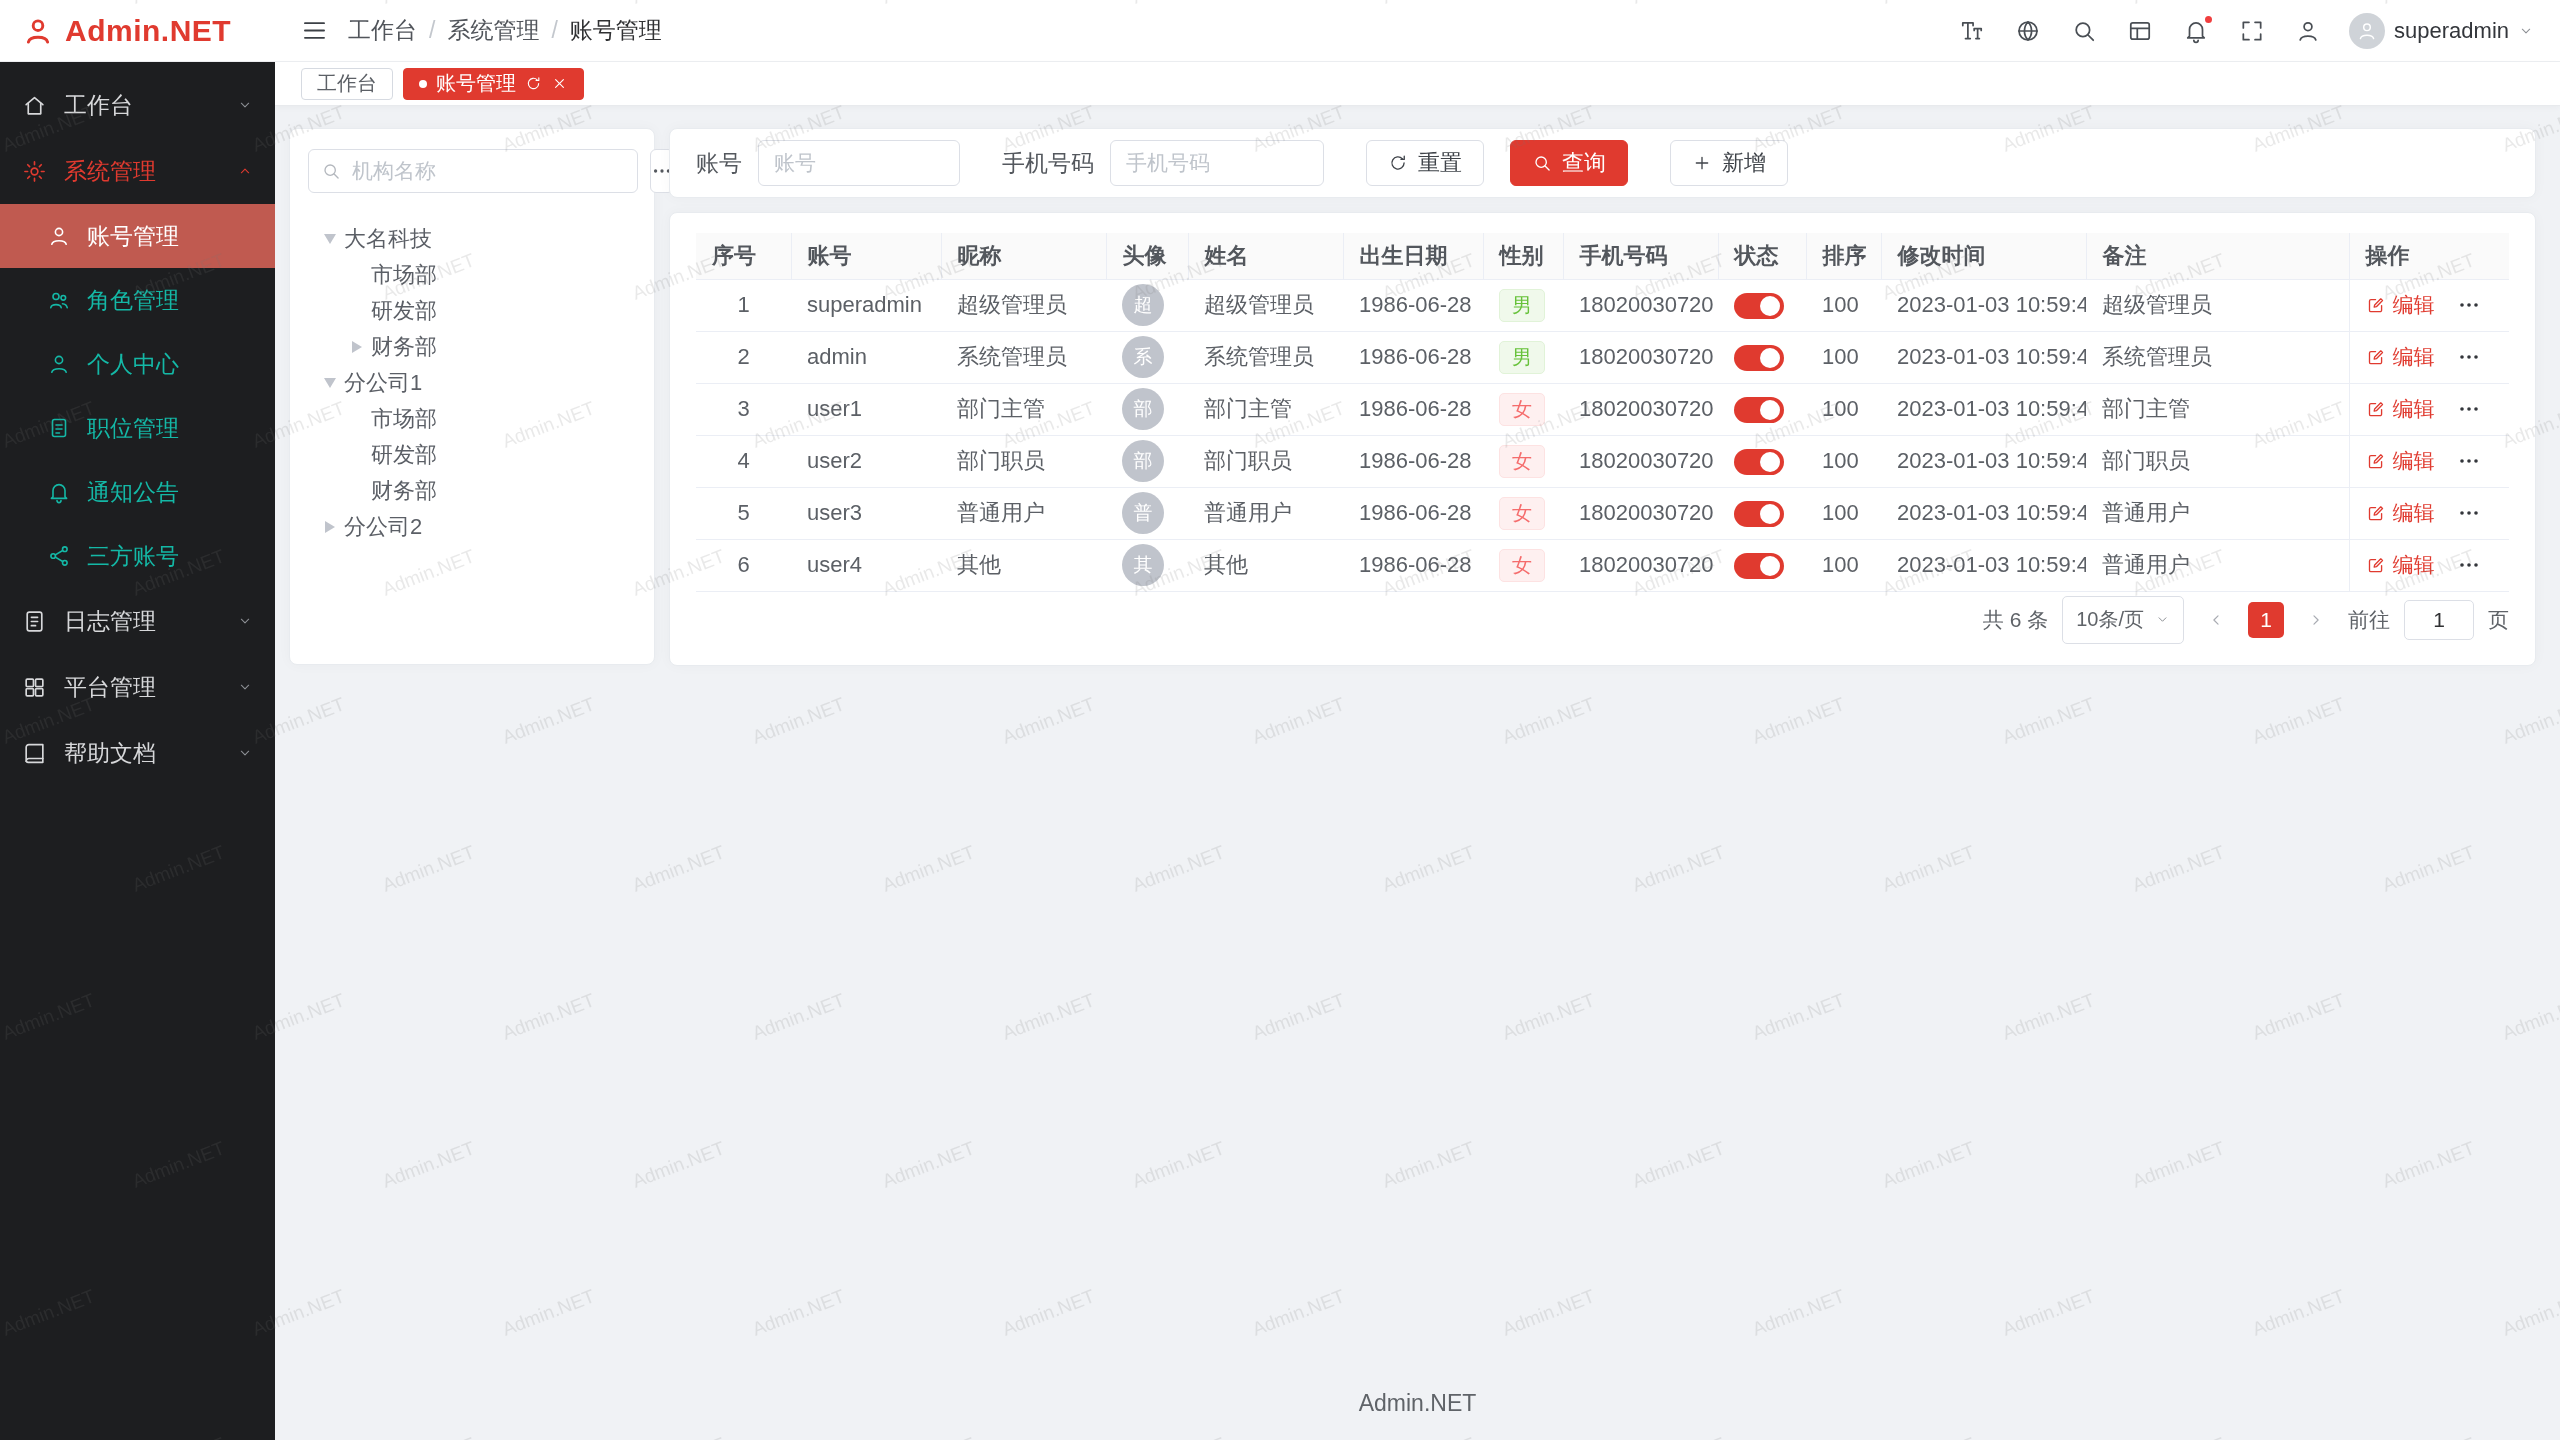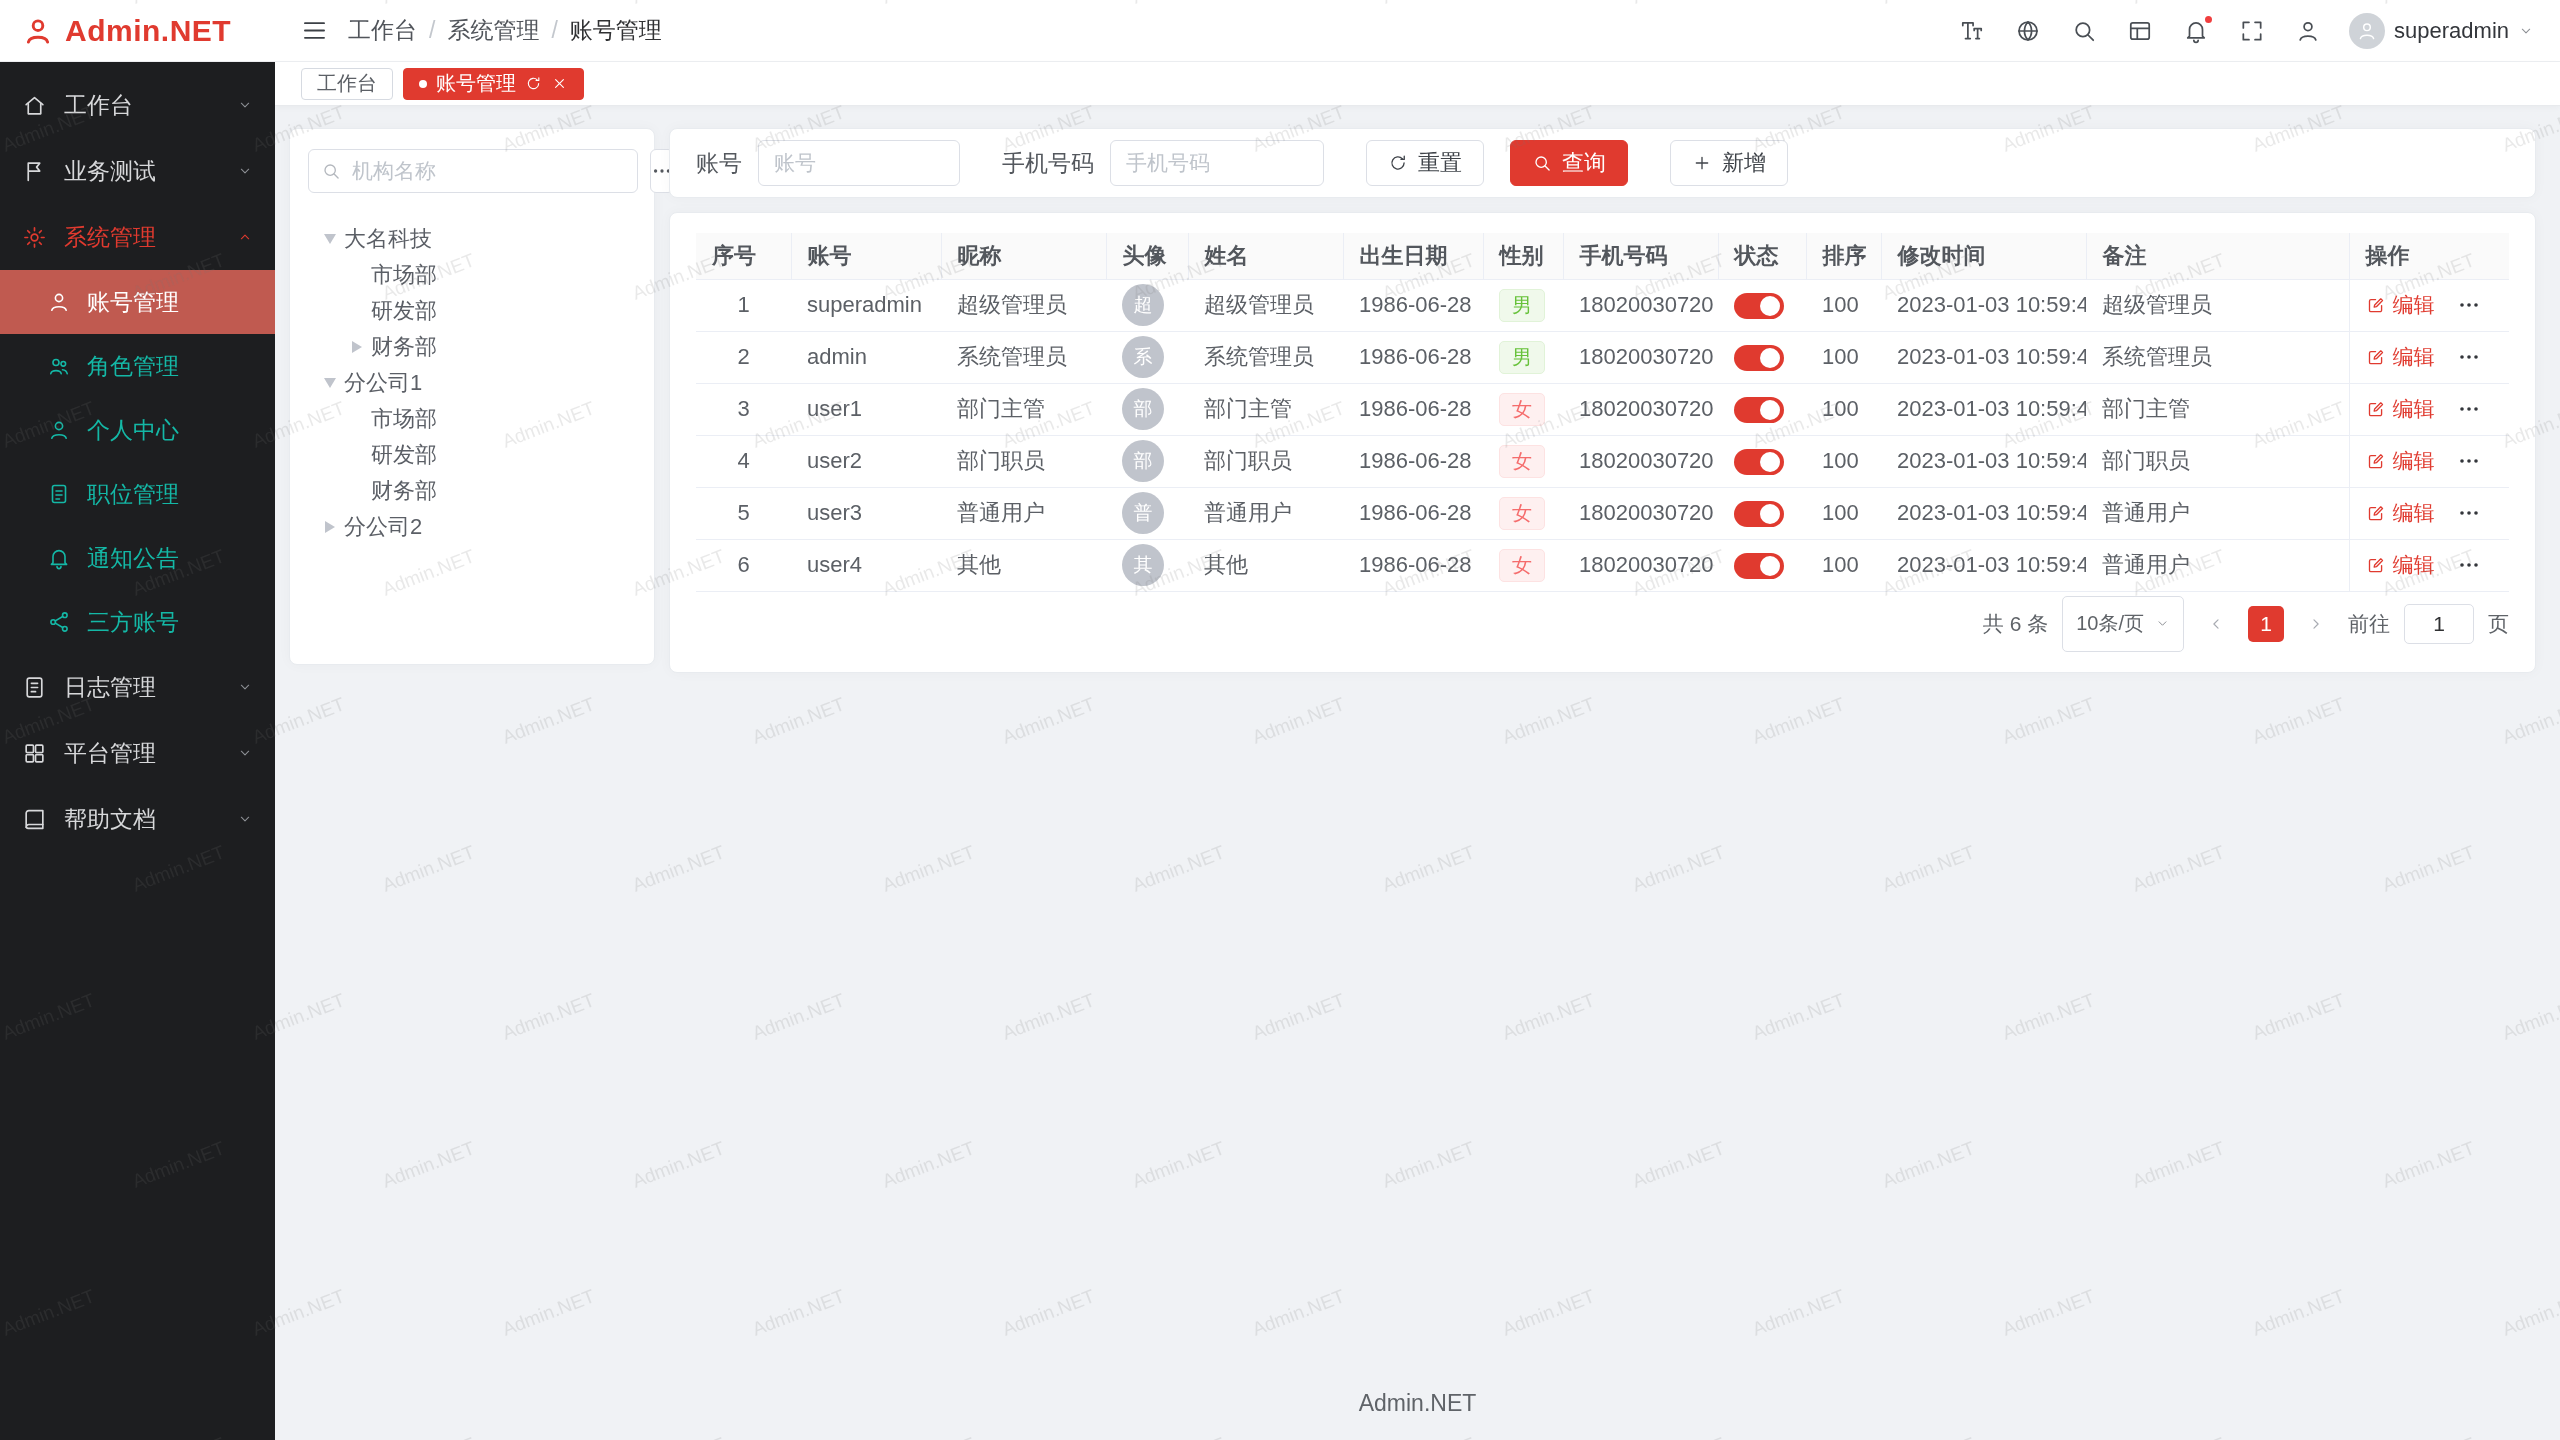--- a/index.html
+++ b/index.html
@@ -93,21 +93,21 @@
 .tag{display:inline-block;padding:4px 12px;border-radius:5px;font-size:20px;line-height:1.15}
 .tag-male{color:#67c23a;background:#f0f9eb;border:1px solid #e1f3d8}
 .tag-female{color:#f56c6c;background:#fef0f0;border:1px solid #fde2e2}
 .switch{display:inline-block;width:50px;height:26px;border-radius:13px;background:var(--accent);position:relative;vertical-align:middle;cursor:pointer}
 .switch .knob{position:absolute;top:3px;right:4px;width:20px;height:20px;border-radius:50%;background:#fff}
 .edit-link{display:inline-flex;align-items:center;gap:7px;color:var(--accent);font-size:21px;cursor:pointer;vertical-align:middle}
 .edit-link .icon{width:20px;height:20px}
 .more-btn{display:inline-flex;width:24px;height:24px;color:#33363b;margin-left:22px;vertical-align:middle;cursor:pointer}
 
 .pagination{display:flex;align-items:center;justify-content:flex-end;gap:14px;margin-top:4px;font-size:21px;color:#5f6368}
-.pg-size{height:56px;border:1px solid #dcdfe6;border-radius:5px;padding:0 13px;display:inline-flex;align-items:center;gap:11px;color:#5f6368;font-size:20px;cursor:pointer;background:#fff}
+.pg-size{height:48px;border:1px solid #dcdfe6;border-radius:5px;padding:0 13px;display:inline-flex;align-items:center;gap:11px;color:#5f6368;font-size:20px;cursor:pointer;background:#fff}
 .pg-size .icon{width:15px;height:15px;color:#8d9095}
 .pg-btn{width:36px;height:36px;display:grid;place-items:center;color:#a8abb2;cursor:pointer}
 .pg-btn .icon{width:18px;height:18px}
 .pg-num{width:36px;height:36px;display:grid;place-items:center;border-radius:5px;cursor:pointer}
 .pg-num.active{background:var(--accent);color:#fff}
 .pg-goto{width:70px;height:40px;border:1px solid #dcdfe6;border-radius:5px;text-align:center;font-size:21px;color:#303133;outline:0;font-family:inherit}
 
 .footer{position:absolute;left:275px;right:0;bottom:14px;text-align:center}
 .f-title{font-size:23px;color:#5f6368;margin-bottom:9px}
 .f-copy{font-size:21px;color:#9a9ea5}
@@ -245,33 +245,20 @@
   </div>
   <nav class="menu">
       <div class="menu-item">
         <span class="icon">
           <svg viewBox="0 0 24 24">
             <path d="M4 11.2 12 4.5l8 6.7"></path>
             <path d="M6 9.8V20h12V9.8"></path>
           </svg>
         </span>
         <span>工作台</span>
-        <span class="icon chev">
-          <svg viewBox="0 0 24 24">
-            <path d="M6.5 9.3 12 14.8l5.5-5.5"></path>
-          </svg>
-        </span>
-      </div>
-      <div class="menu-item">
-        <span class="icon">
-          <svg viewBox="0 0 24 24">
-            <path d="M6 20.5V4h11l-3 3.8 3 3.8H6"></path>
-          </svg>
-        </span>
-        <span>业务测试</span>
         <span class="icon chev">
           <svg viewBox="0 0 24 24">
             <path d="M6.5 9.3 12 14.8l5.5-5.5"></path>
           </svg>
         </span>
       </div>
       <div class="menu-item parent-active">
         <span class="icon">
           <svg viewBox="0 0 24 24">
             <circle cx="12" cy="12" r="3.2"></circle>

